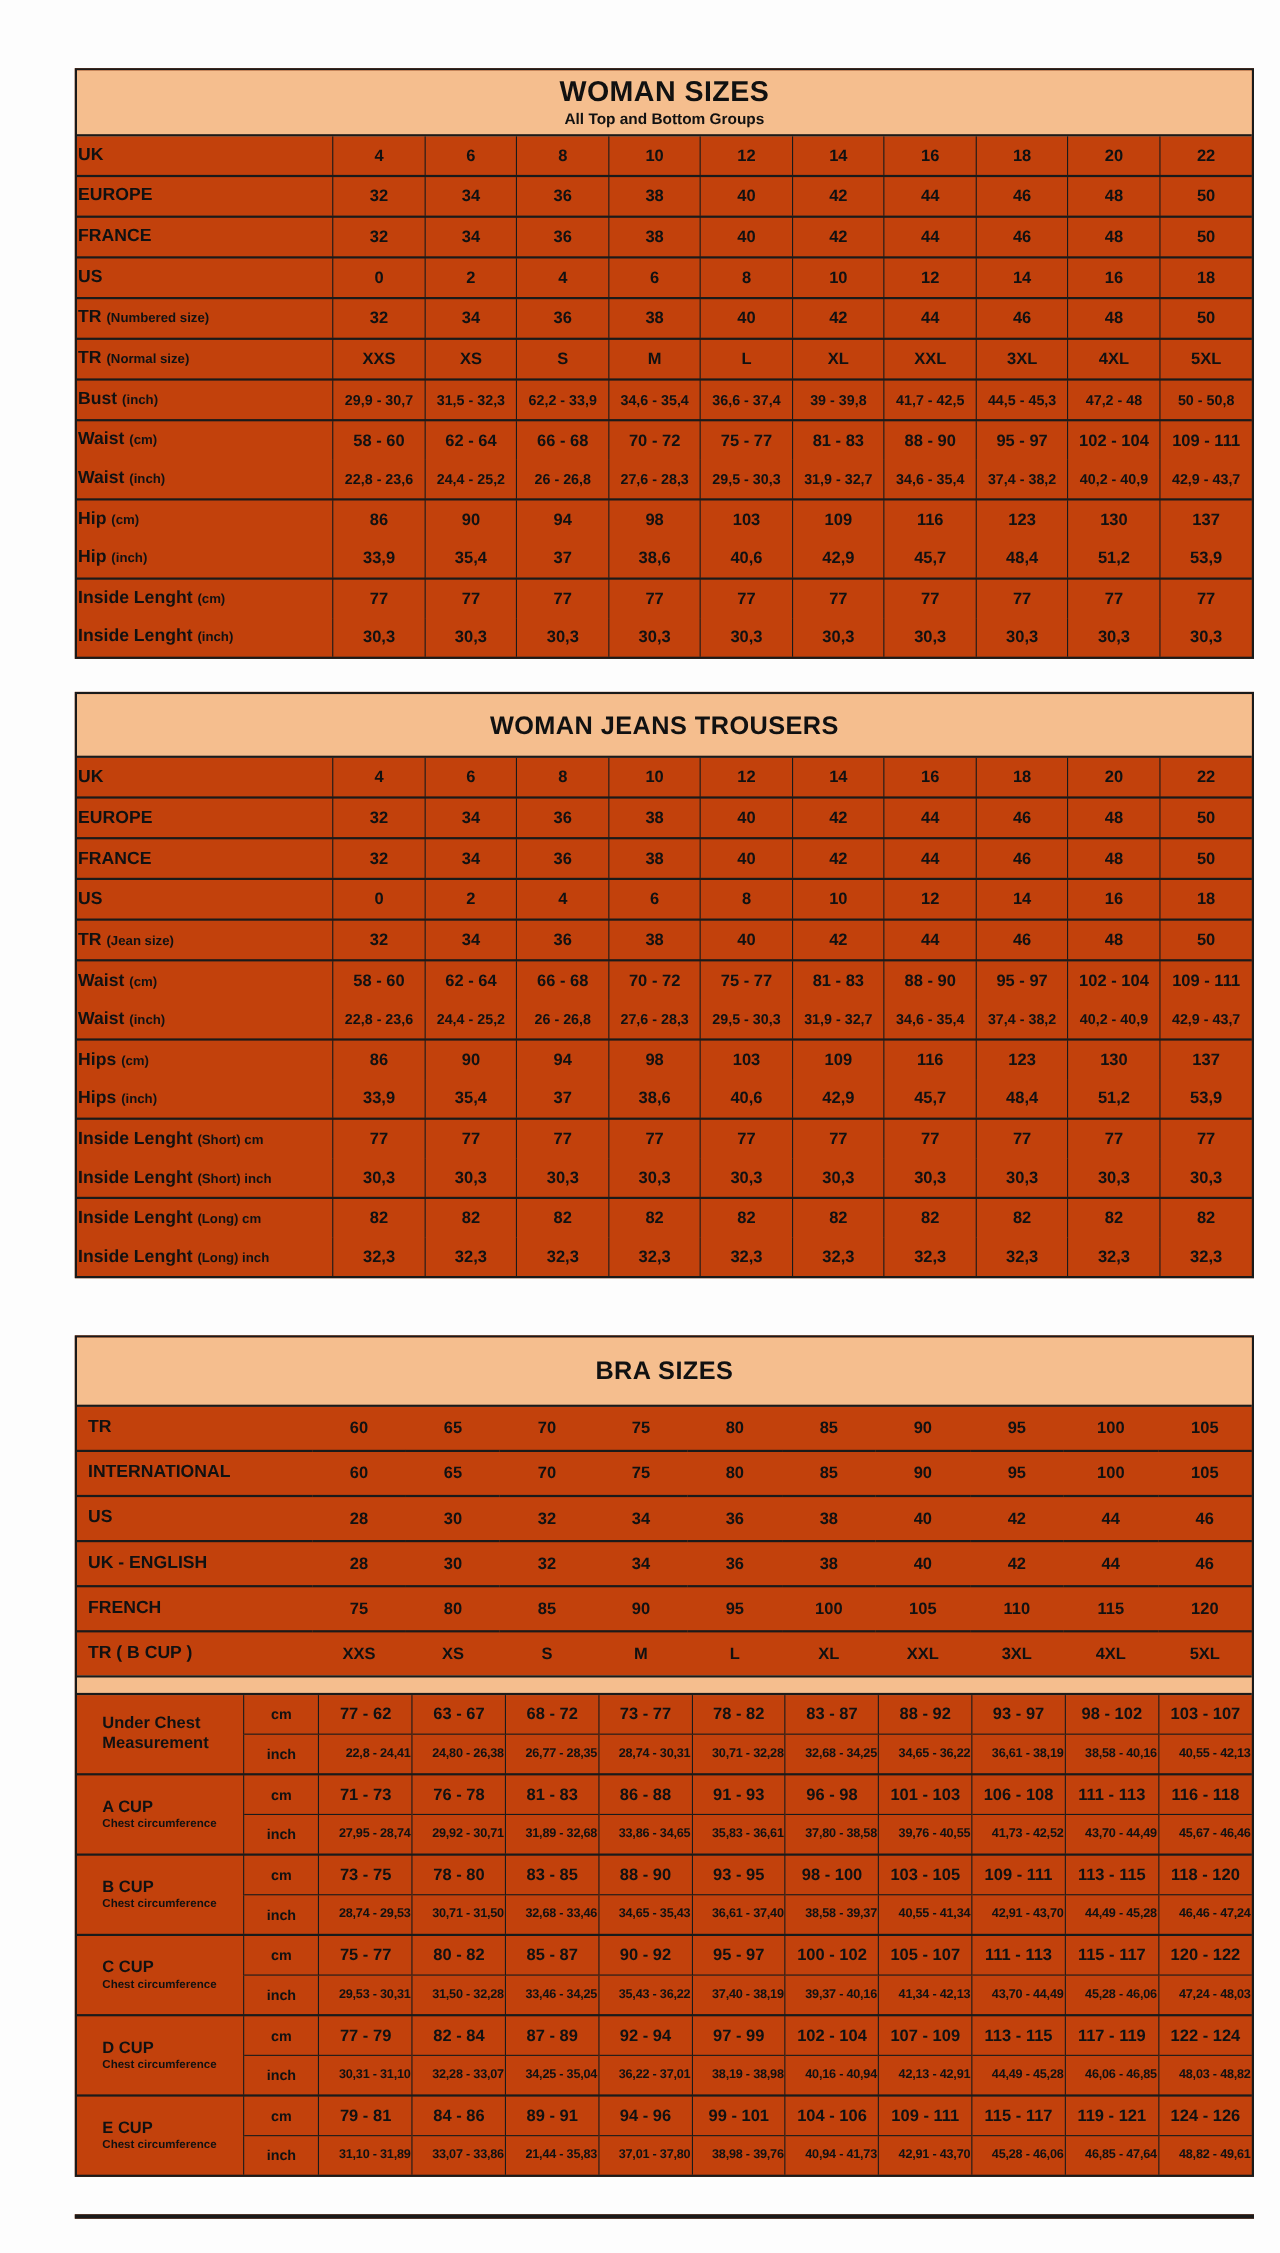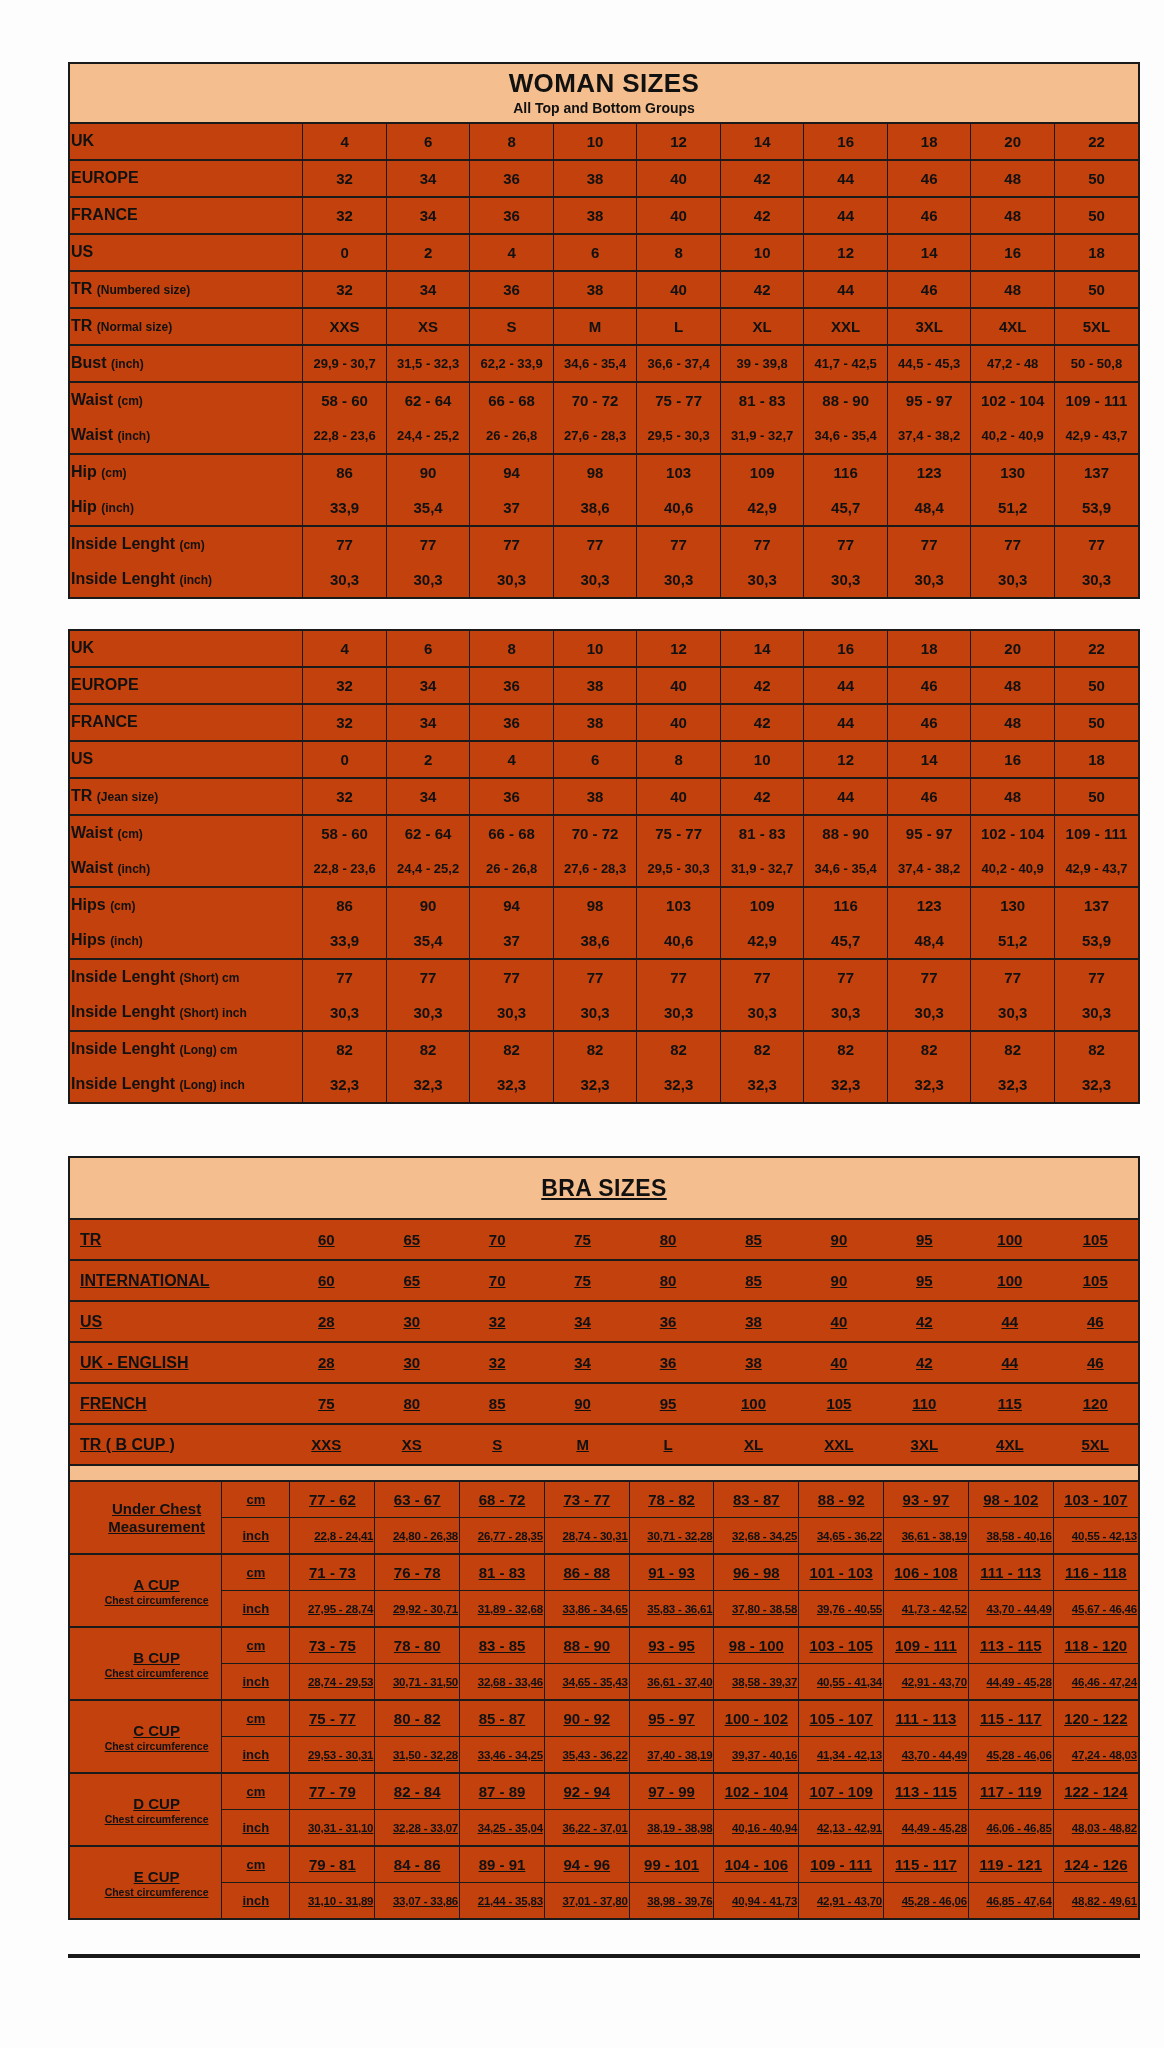--- a/index.html
+++ b/index.html
@@ -33,42 +33,42 @@
   table.sizes tbody:first-of-type{ border-top:none; }
 
   
   table.brasimple td{ height:37px; }
   table.brasimple td.lbl{ text-align:left; padding-left:10px; }
   table.brasimple tbody{ border-top:2px solid var(--border); }
   table.brasimple tbody:first-of-type{ border-top:none; }
 
   
   table.cups td{ border-left:1.5px solid var(--border); height:33px; }
-  table.cups td.lbl{ border-left:none; text-align:center; padding-left:23px; }
+  table.cups td.lbl{ border-left:none; text-align:left; padding-left:23px; }
   table.cups tbody{ border-top:2.2px solid var(--border); }
   table.cups tbody:first-of-type{ border-top:none; }
   table.cups tr + tr td{ border-top:1.3px solid var(--border); }
 
   .lmain{ font-weight:700; font-size:16px; }
   .lnote{ font-weight:700; font-size:12px; }
   .val{ font-weight:600; font-size:15px; }
   .val.sm{ font-size:13px; }
   .val.xs{ font-size:11.5px; letter-spacing:-0.2px;text-align:right; }
   .unit{ font-weight:700; font-size:13px; }
   .cup-l{ font-weight:700; font-size:15px; line-height:1.2; }
   .cup-s{ font-weight:600; font-size:10.5px; }
 
   .peach-divider{
     height:14px; background:var(--accent);
     border-top:2px solid var(--border); border-bottom:2px solid var(--border);
   }
 
   #t1{ margin-top:62px; }
   #t2{ margin-top:30px; }
-  #t3{ margin-top:52px;text-decoration:underline; }
+  #t3{ margin-top:52px; }
   #t4{ margin-top:34px; }
 </style>
 </head>
 <body>
 
 <div class="tbl-wrap" id="t1">
   <div class="band">
     <div class="band-title">WOMAN SIZES</div>
     <div class="band-sub">All Top and Bottom Groups</div>
   </div>
@@ -274,20 +274,23 @@
             <td class="val">30,3</td>
             <td class="val">30,3</td>
             <td class="val">30,3</td>
           </tr>
         </tbody>
       </table>
     </div>
 </div>
 
 <div class="tbl-wrap" id="t2">
+  <div class="band tall">
+    <div class="band-title md">WOMAN JEANS TROUSERS</div>
+  </div>
   <div id="t2-body">
       <table class="sizes">
         <colgroup>
           <col style="width: 21.8%;">
           <col style="width: 7.82%;">
           <col style="width: 7.82%;">
           <col style="width: 7.82%;">
           <col style="width: 7.82%;">
           <col style="width: 7.82%;">
           <col style="width: 7.82%;">

